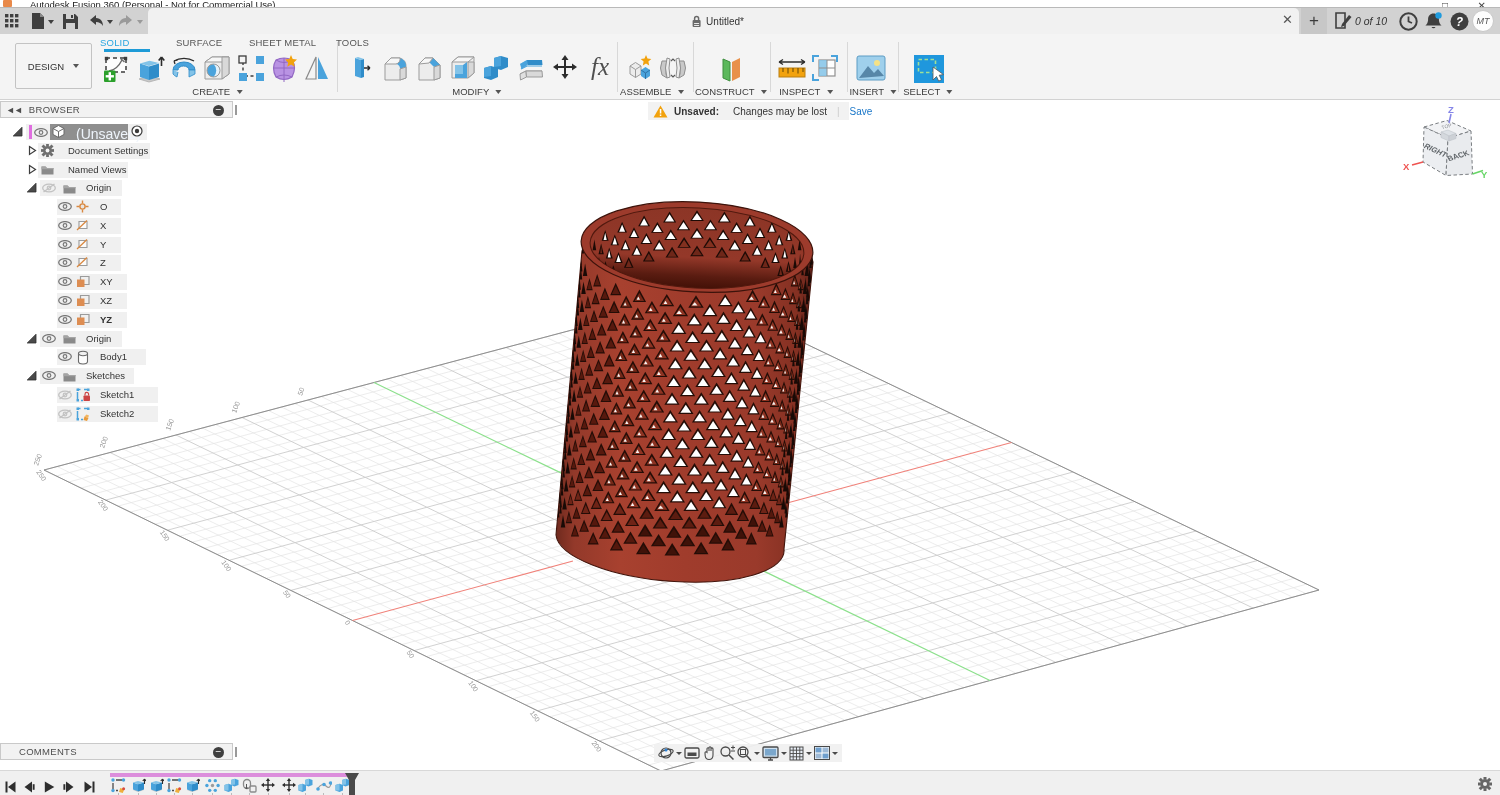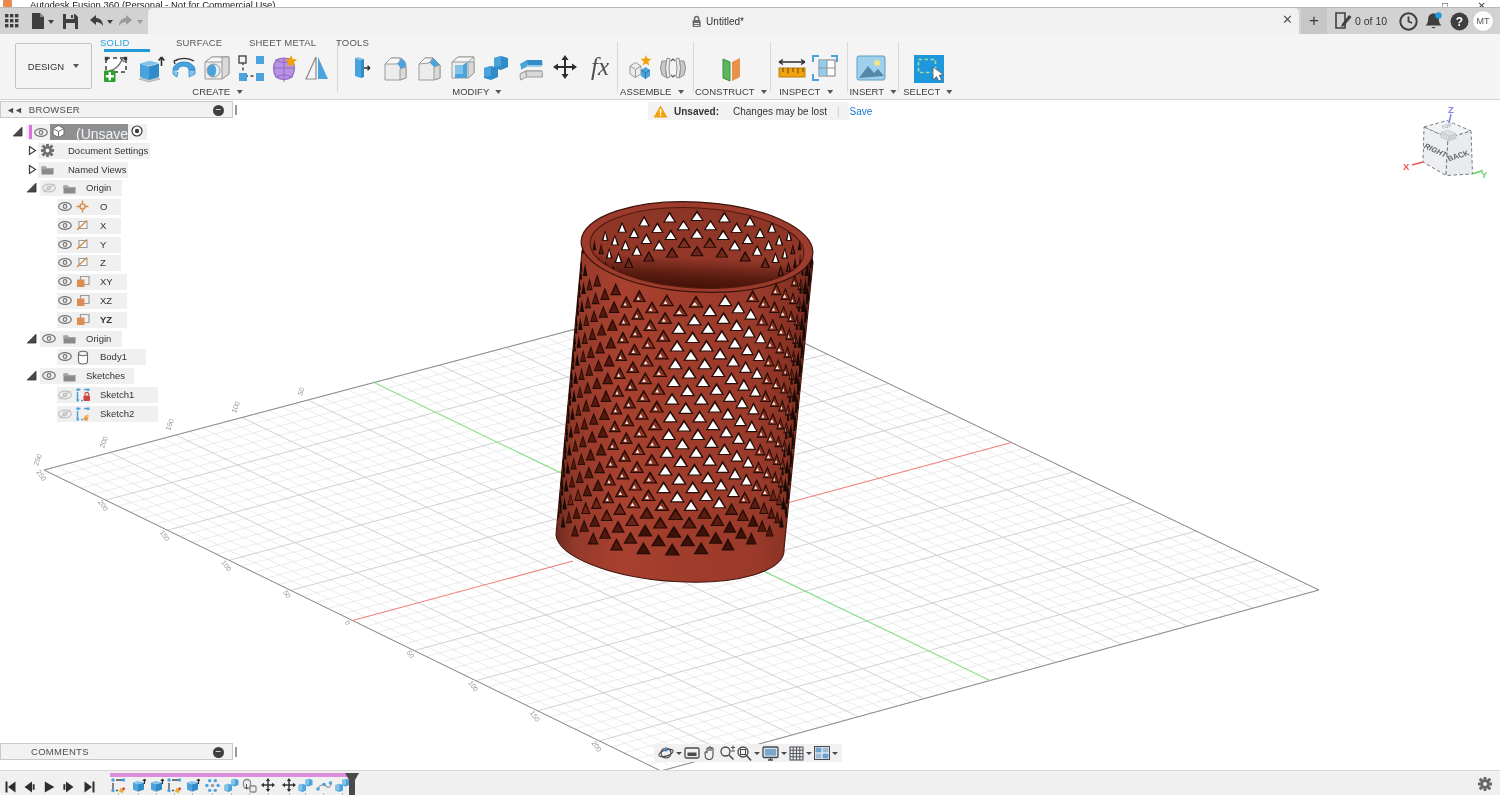--- a/index.html
+++ b/index.html
@@ -16,21 +16,21 @@
 
 #tabstrip{left:0;top:8px;width:1500px;height:26px;background:#d2d2d2;}
 .qat{position:absolute;top:0;height:26px;display:flex;align-items:center;color:#4d4d4d;}
 #tab-active{position:absolute;left:148px;top:0;width:1151px;height:26px;background:#f1f1f1;
  border-radius:5px 5px 0 0;}
 #tab-active .lbl{position:absolute;left:calc(50% - 6px);top:50%;transform:translate(-50%,-50%);
  font-size:10px;color:#333;white-space:nowrap;display:flex;align-items:center;gap:5px;}
 #tab-active .x{position:absolute;right:6px;top:4px;font-size:13px;color:#555;}
 #plusbtn{position:absolute;left:1301px;top:0;width:26px;height:26px;background:#c7c7c7;
  color:#3c3c3c;font-size:17px;text-align:center;line-height:25px;}
-.tsicon{position:absolute;top:4px;color:#404040;}
+.tsicon{position:absolute;top:4px;color:#404040;font-style:italic;}
 
 #ribbon{left:0;top:34px;width:1500px;height:66px;background:#f4f4f4;border-bottom:1px solid #d2d2d2;}
 #designbtn{position:absolute;left:15px;top:9px;width:77px;height:46px;border:1px solid #c3c3c3;
  border-radius:2px;font-size:9.5px;color:#333;display:flex;align-items:center;justify-content:center;gap:5px;}
 .rtab{position:absolute;top:3px;font-size:9.5px;color:#555;letter-spacing:0.2px;}
 .rtab.sel{color:#29a6e1;}
 #solidline{position:absolute;left:104px;top:15px;width:46px;height:3px;background:#1e9bd7;}
 .glabel{position:absolute;top:52px;font-size:9.5px;color:#3c3c3c;white-space:nowrap;}
 .gsep{position:absolute;top:8px;height:50px;width:1px;background:#d8d8d8;}
 .ric{position:absolute;top:20px;}
@@ -1542,21 +1542,21 @@
             <path d="M1.5 4v7M1.5 1.5h3M8 1.5h3M5 12.5h2"></path>
           </g>
           <rect x="0.5" y="0.5" width="2.5" height="2.5" fill="#4aa3dc"></rect>
           <rect x="11" y="0.5" width="2.5" height="2.5" fill="#4aa3dc"></rect>
           <rect x="0.5" y="11" width="2.5" height="2.5" fill="#4aa3dc"></rect>
           <path d="M7.5 13l1-3.5 4 1.5-1.5 3z" fill="#e89b3c"></path>
           <path d="M8.5 9.5l2-2 2.5 1-1 2.5z" fill="#f2b560"></path>
         </svg></div>
       <div class="abs" style="left:100px;top:2px;">Sketch2</div>
     </div>
-<div class="panelhdr abs" style="left:0;top:743px;padding-left:12px;">
+<div class="panelhdr abs" style="left:0;top:743px;">
       <span style="margin-left:18px;">COMMENTS</span>
       <span class="cc">−</span>
       <span class="hh"></span>
     </div>
 <div id="navbar" class="abs">
       <span style="display:flex;align-items:center;">
         <svg width="16" height="16" viewBox="0 0 16 16">
           <circle cx="8" cy="8" r="5" fill="none" stroke="#4a4a4a" stroke-width="1.2"></circle>
           <ellipse cx="8" cy="8" rx="7.5" ry="3" fill="none" stroke="#4a4a4a" stroke-width="1.1" transform="rotate(-18 8 8)"></ellipse>
           <circle cx="8" cy="5" r="1.5" fill="#2a7fd4"></circle>

